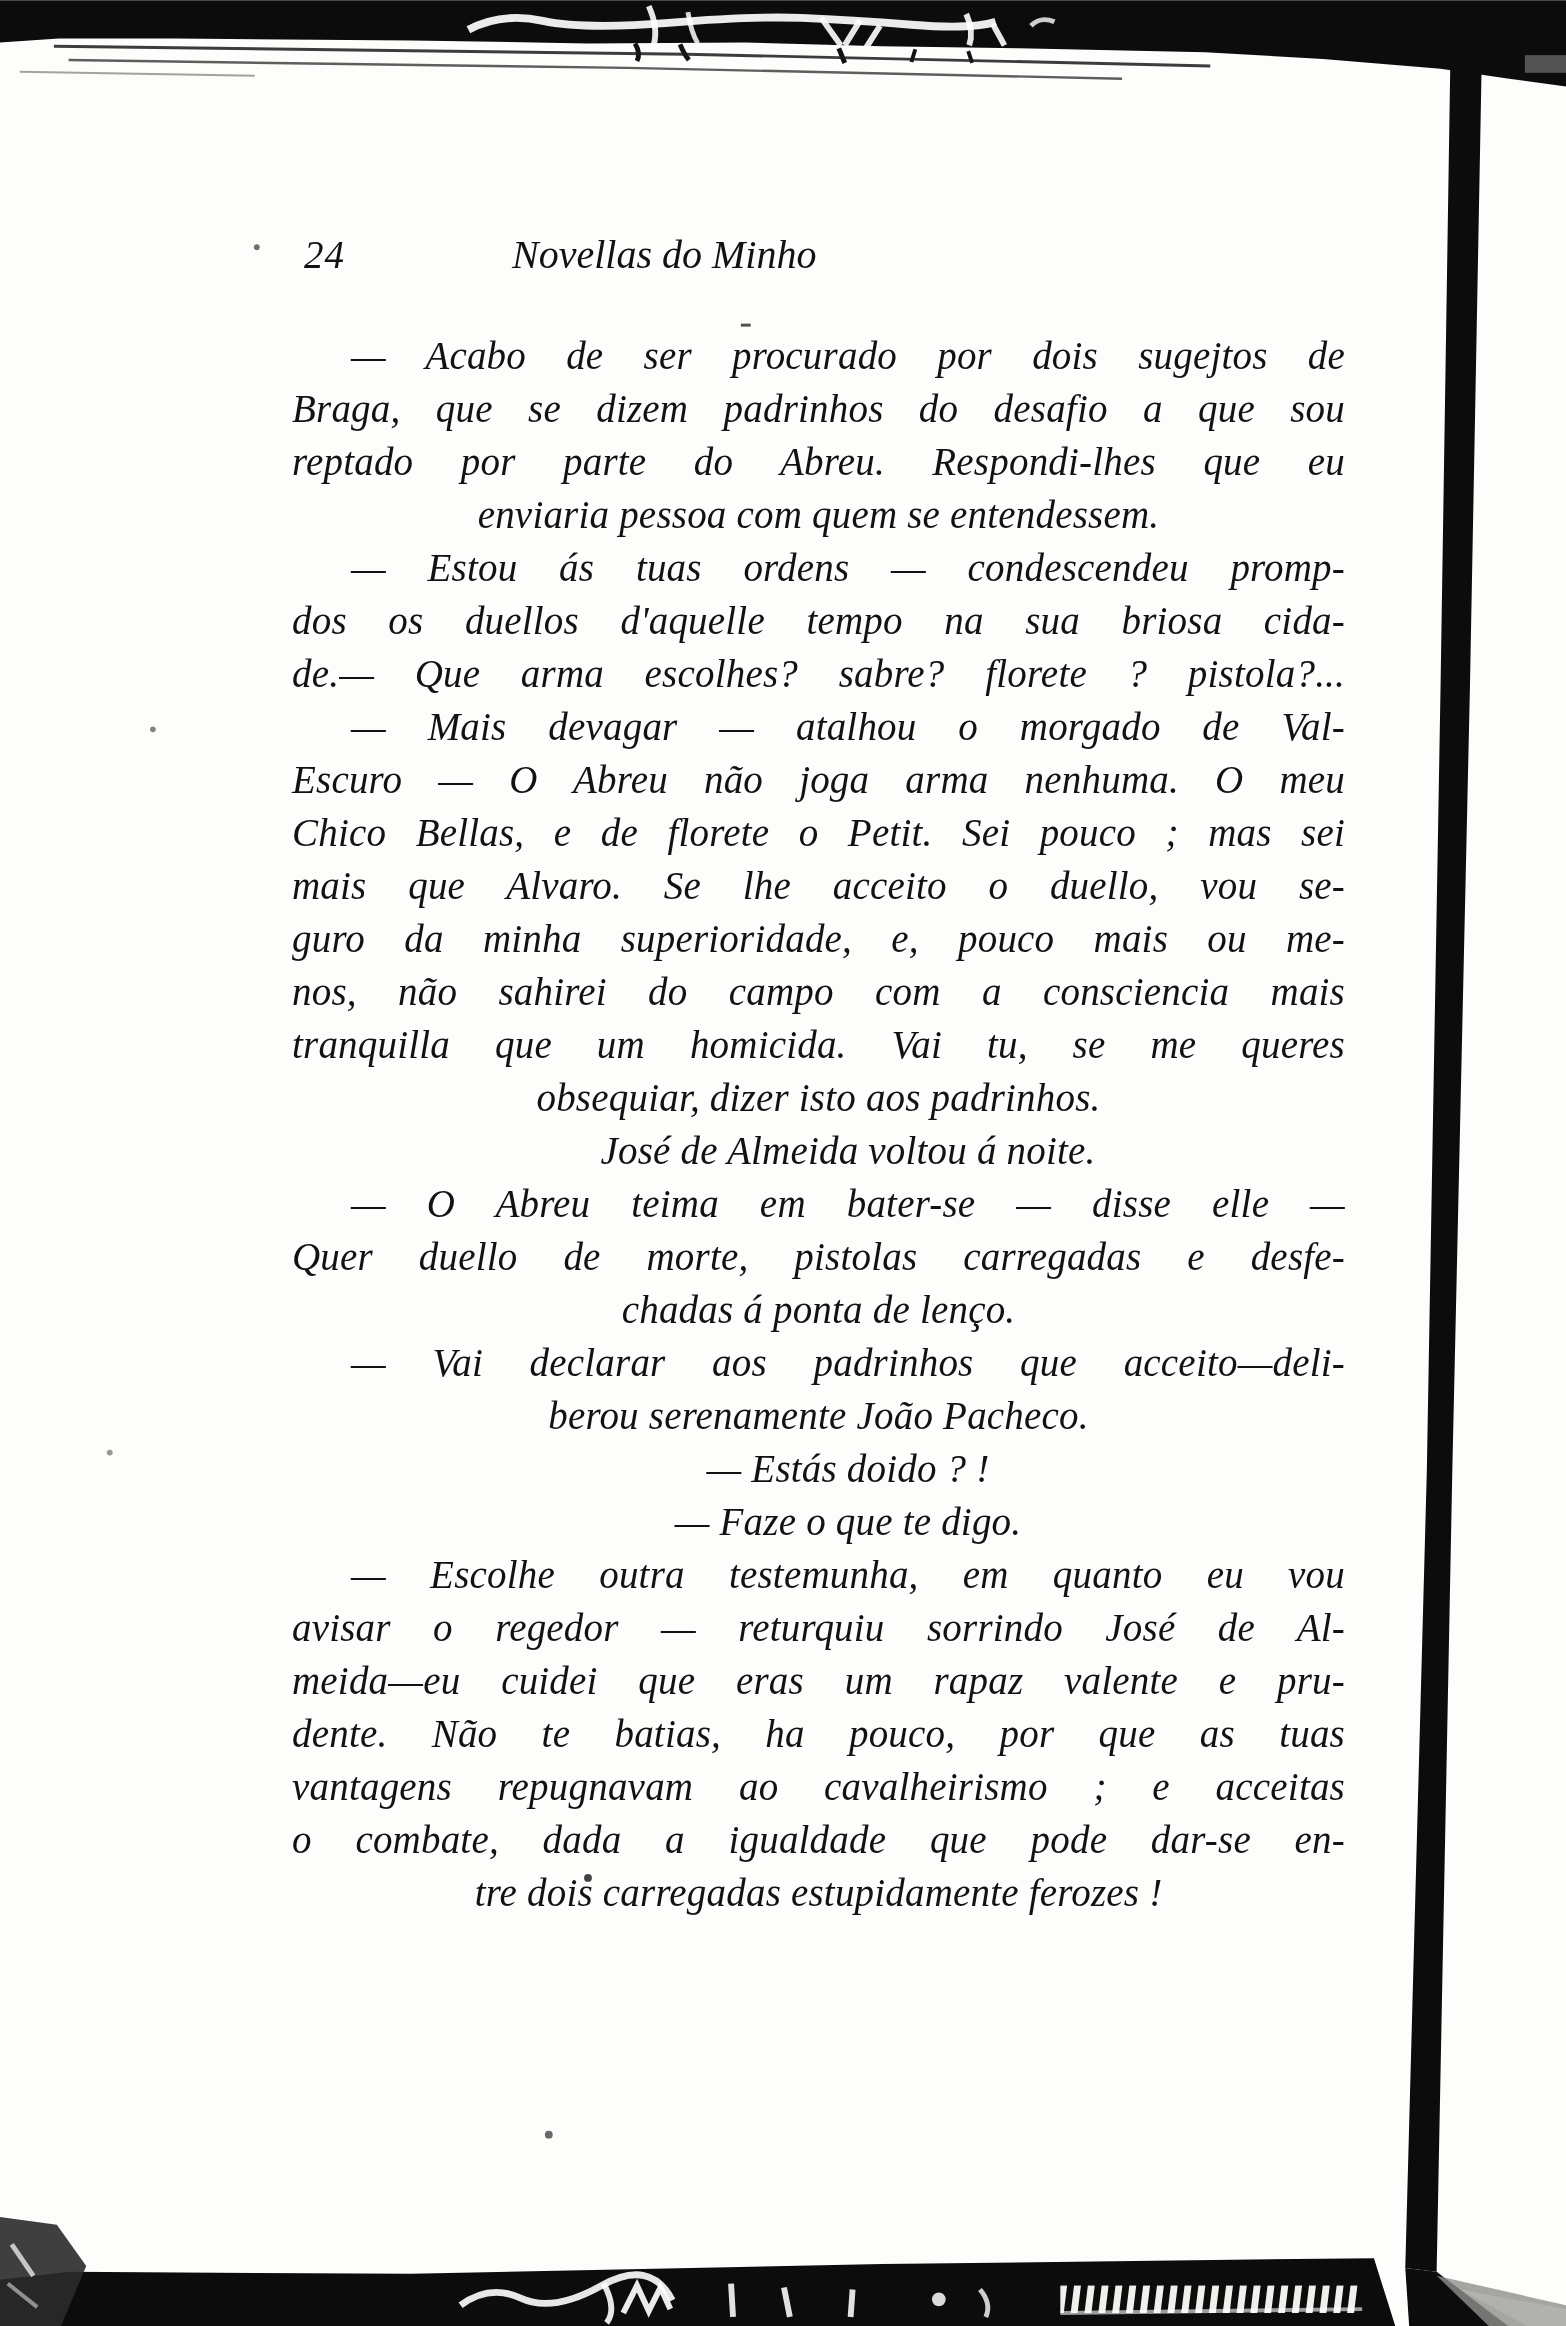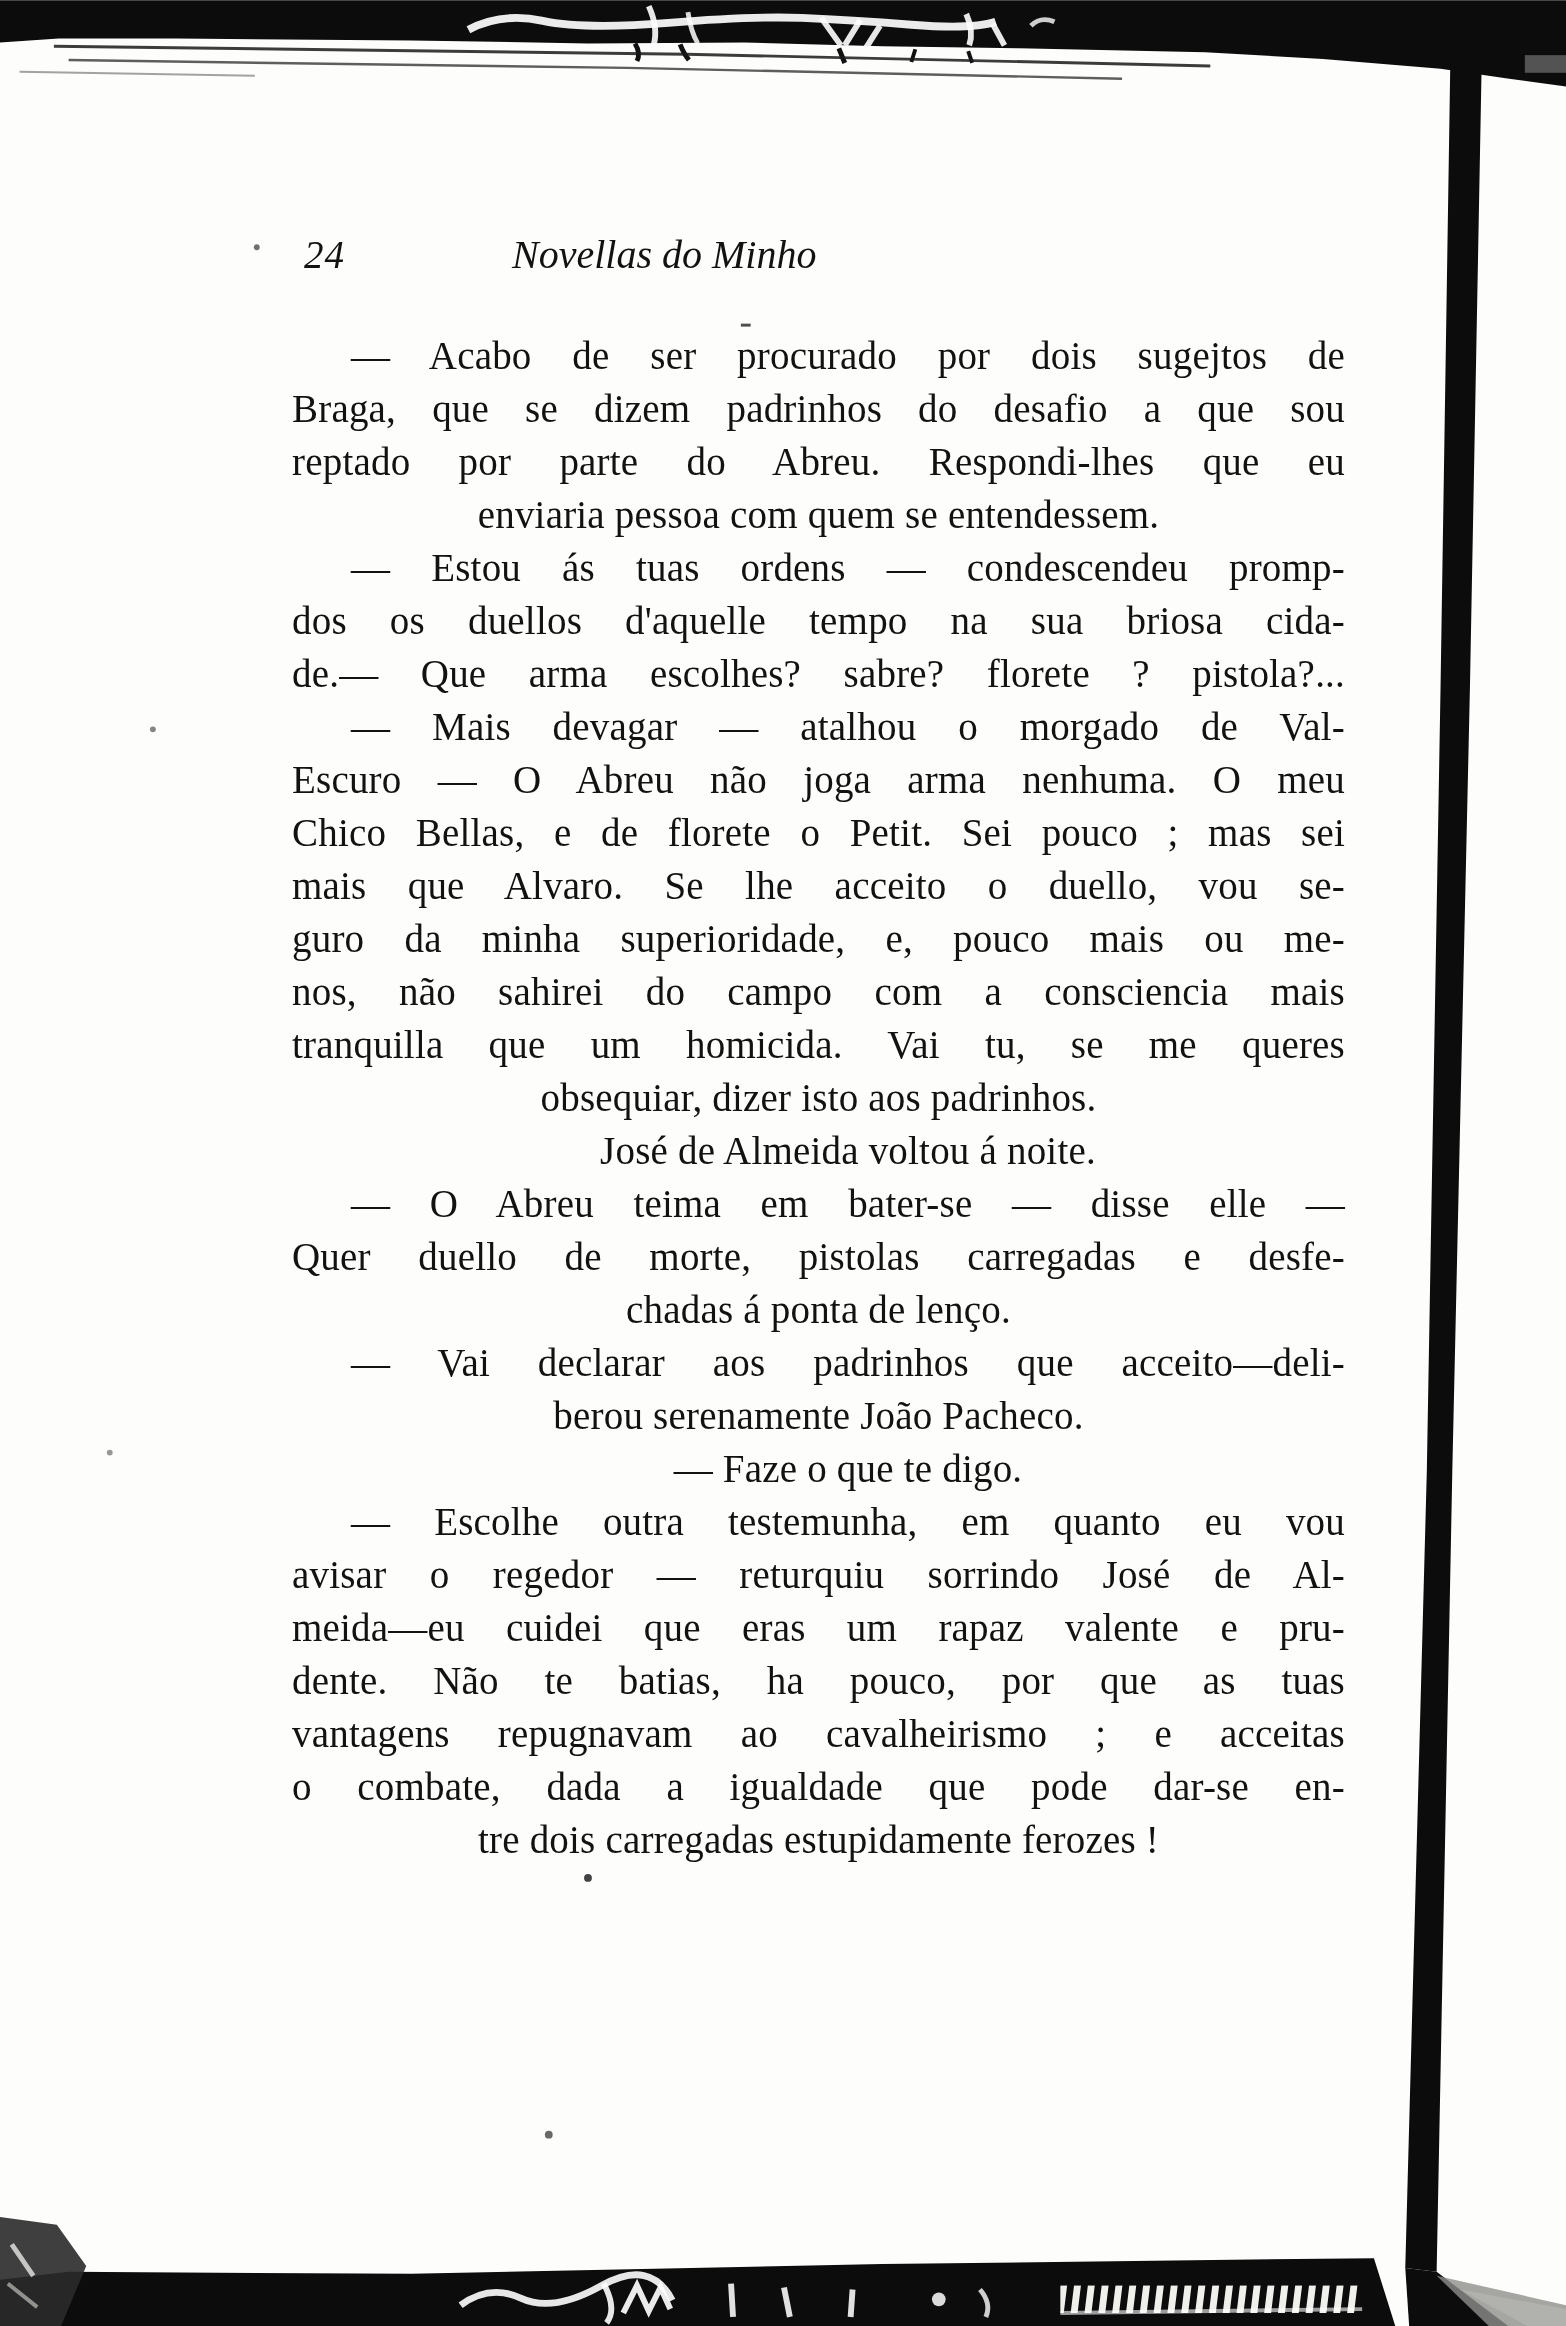--- a/index.html
+++ b/index.html
@@ -51,20 +51,21 @@
     font-size: 40px;
     line-height: 51px;
   }
   .body-text {
     position: absolute;
     left: 292px;
     top: 329px;
     width: 1053px;
     font-size: 39px;
     letter-spacing: 0.2px;
+    font-style: italic;
   }
   .line {
     height: 53px;
     line-height: 53px;
     white-space: nowrap;
     text-align: center;
   }
   .line.just {
     white-space: normal;
     text-align: justify;
@@ -167,20 +168,21 @@
       <div class="line just">guro da minha superioridade, e, pouco mais ou me-</div>
       <div class="line just">nos, não sahirei do campo com a consciencia mais</div>
       <div class="line just">tranquilla que um homicida. Vai tu, se me queres</div>
       <div class="line">obsequiar, dizer isto aos padrinhos.</div>
       <div class="line indent">José de Almeida voltou á noite.</div>
       <div class="line indent just">— O Abreu teima em bater-se — disse elle —</div>
       <div class="line just">Quer duello de morte, pistolas carregadas e desfe-</div>
       <div class="line">chadas á ponta de lenço.</div>
       <div class="line indent just">— Vai declarar aos padrinhos que acceito—deli-</div>
       <div class="line">berou serenamente João Pacheco.</div>
+      <div class="line indent">— Estás doido ? !</div>
       <div class="line indent">— Faze o que te digo.</div>
       <div class="line indent just">— Escolhe outra testemunha, em quanto eu vou</div>
       <div class="line just">avisar o regedor — returquiu sorrindo José de Al-</div>
       <div class="line just">meida—eu cuidei que eras um rapaz valente e pru-</div>
       <div class="line just">dente. Não te batias, ha pouco, por que as tuas</div>
       <div class="line just">vantagens repugnavam ao cavalheirismo ; e acceitas</div>
       <div class="line just">o combate, dada a igualdade que pode dar-se en-</div>
       <div class="line">tre dois carregadas estupidamente ferozes !</div>
     </div>
 

